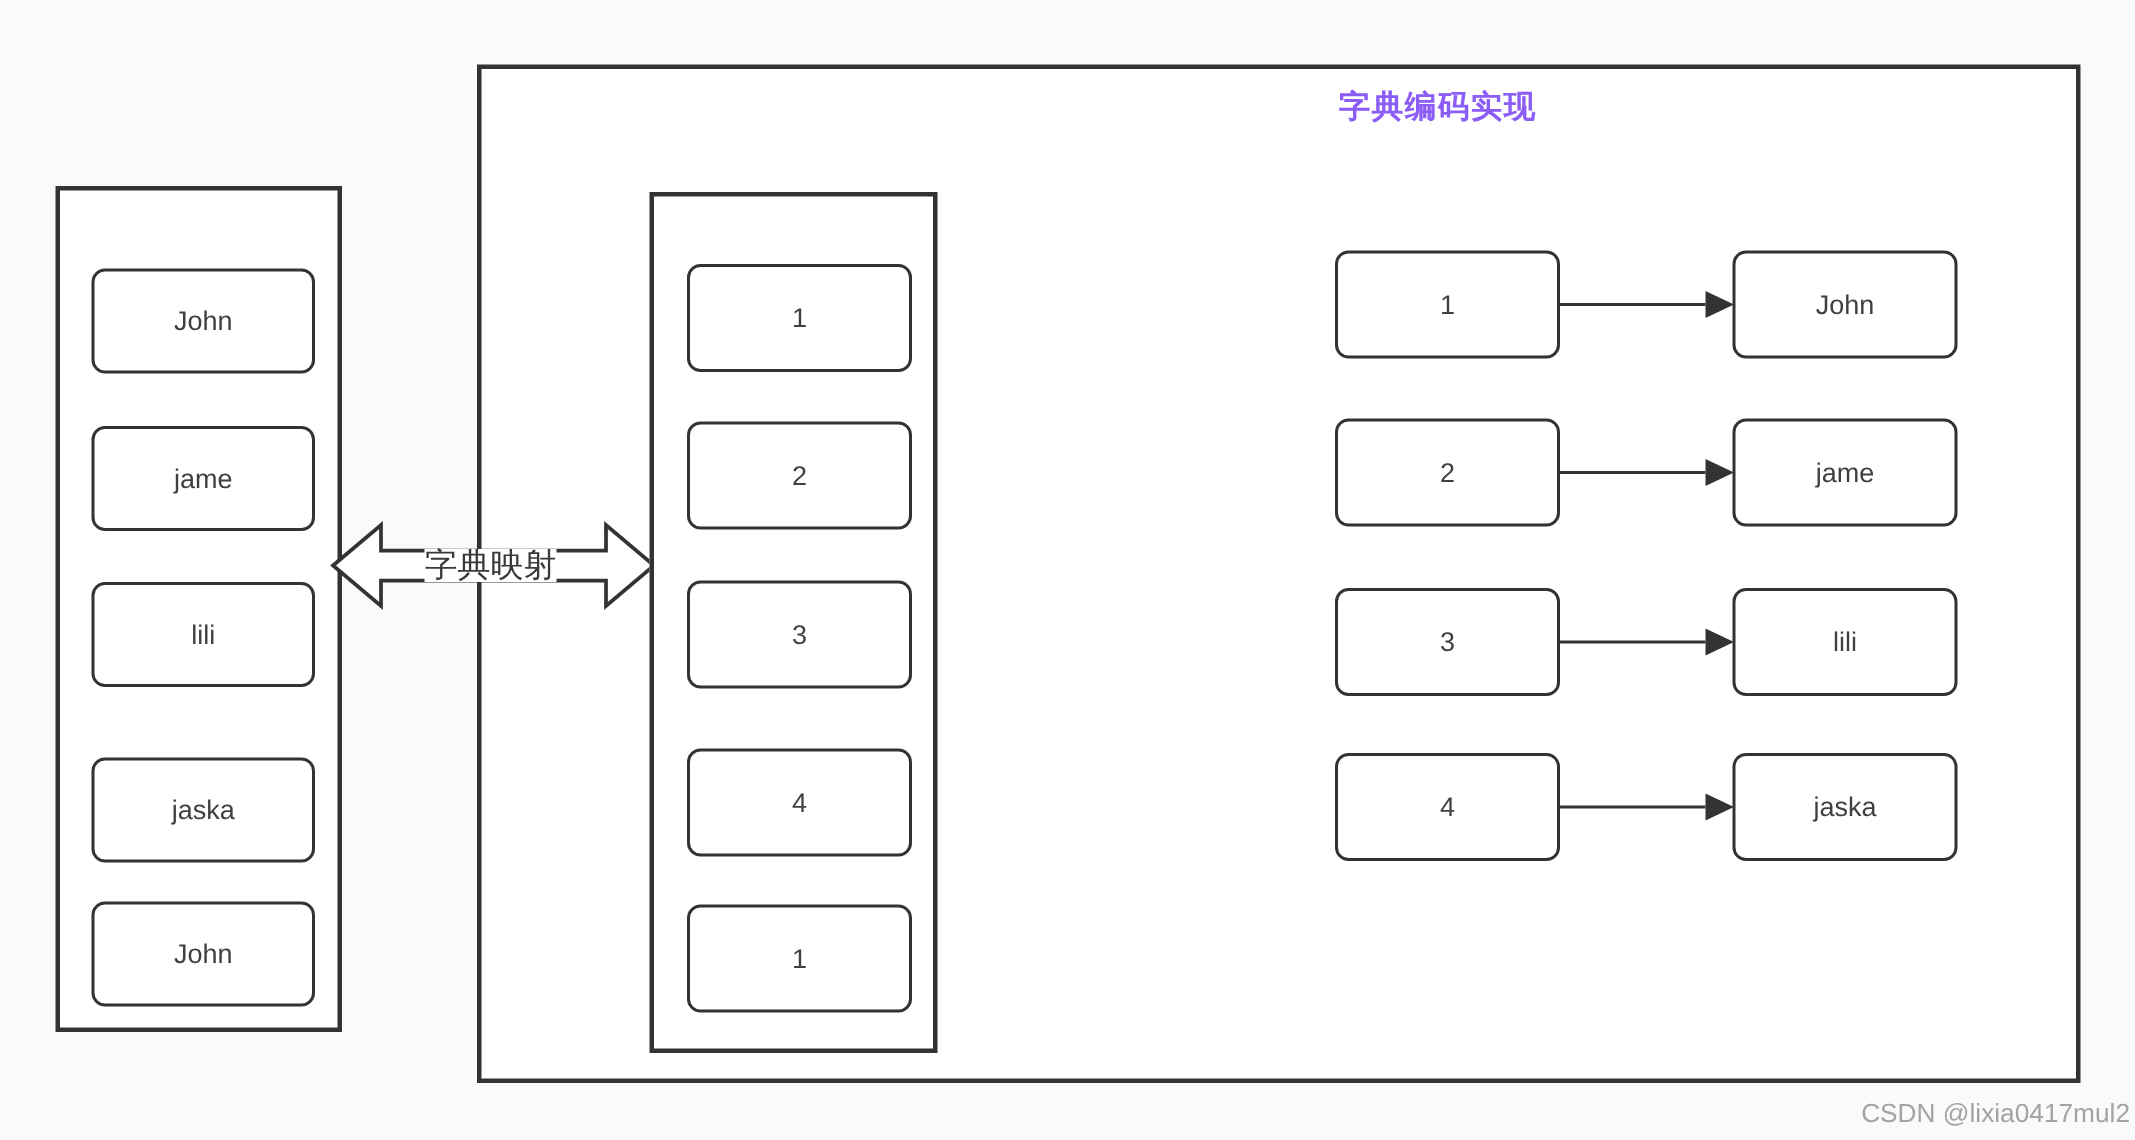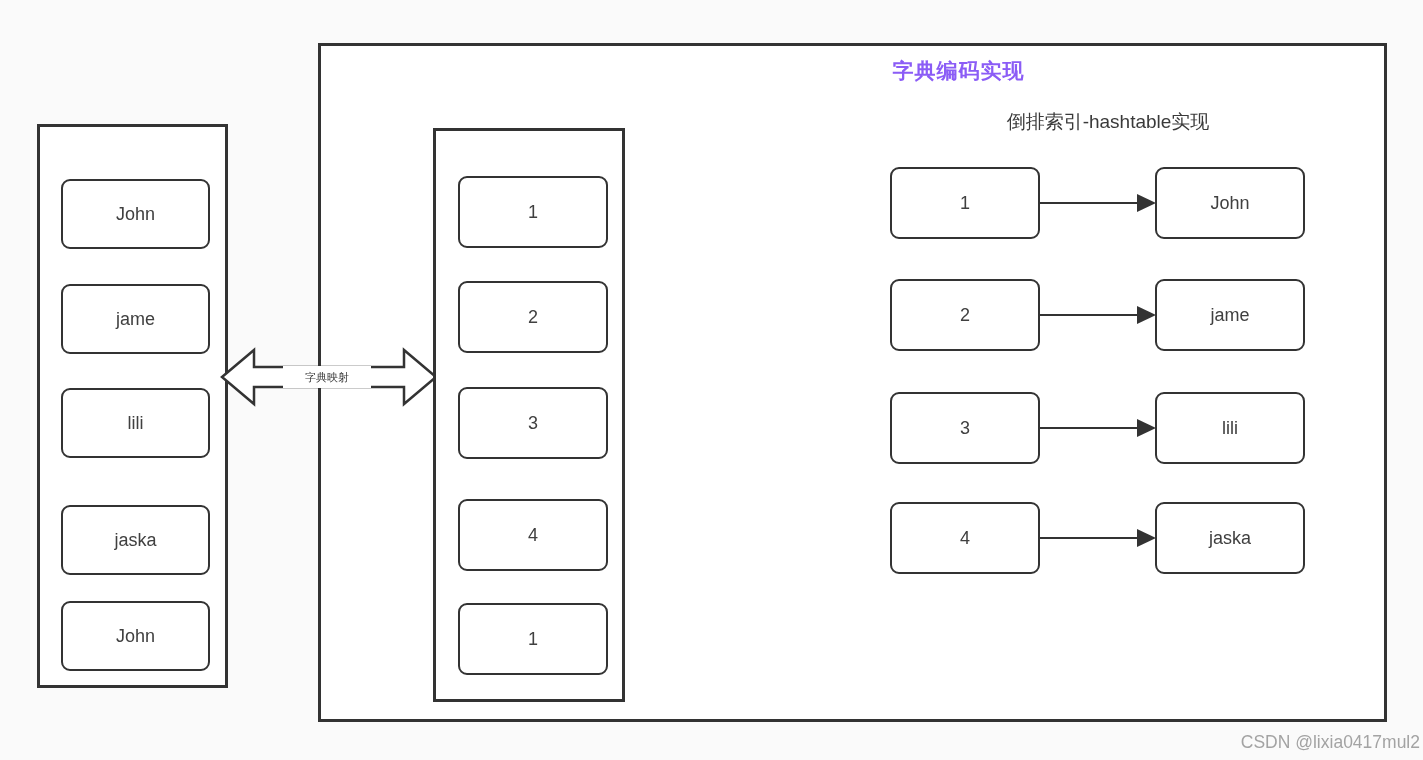--- a/index.html
+++ b/index.html
@@ -93,21 +93,21 @@
     position: absolute;
     left: 218px; top: 347px;
     width: 222px; height: 60px;
   }
   .mapping-label {
     position: absolute;
     left: 283px; top: 366px;
     width: 88px; height: 22px;
     line-height: 22px;
     text-align: center;
-    font-size: 11px;
+    font-size: 22px;
     color: #3a3a3a;
     background: #ffffff;
   }
   
   .watermark {
     position: absolute;
     right: 3px; top: 732px;
     font-size: 17.5px;
     color: #a3a3a3;
     margin-left: 30px;
@@ -138,21 +138,20 @@
 
 
   <div class="col-container mid-container">
     <div class="cell mid-cell" style="top:45px">1</div>
     <div class="cell mid-cell" style="top:150px">2</div>
     <div class="cell mid-cell" style="top:256px">3</div>
     <div class="cell mid-cell" style="top:368px">4</div>
     <div class="cell mid-cell" style="top:472px">1</div>
   </div>
 
-  <div class="col-label ht-label">倒排索引-hashtable实现</div>
 
   <div class="ht-row" style="top:167px">
     <div class="cell ht-key">1</div>
     <div class="connector"></div>
     <div class="cell ht-value">John</div>
   </div>
 
   <div class="ht-row" style="top:279px">
     <div class="cell ht-key">2</div>
     <div class="connector"></div>

